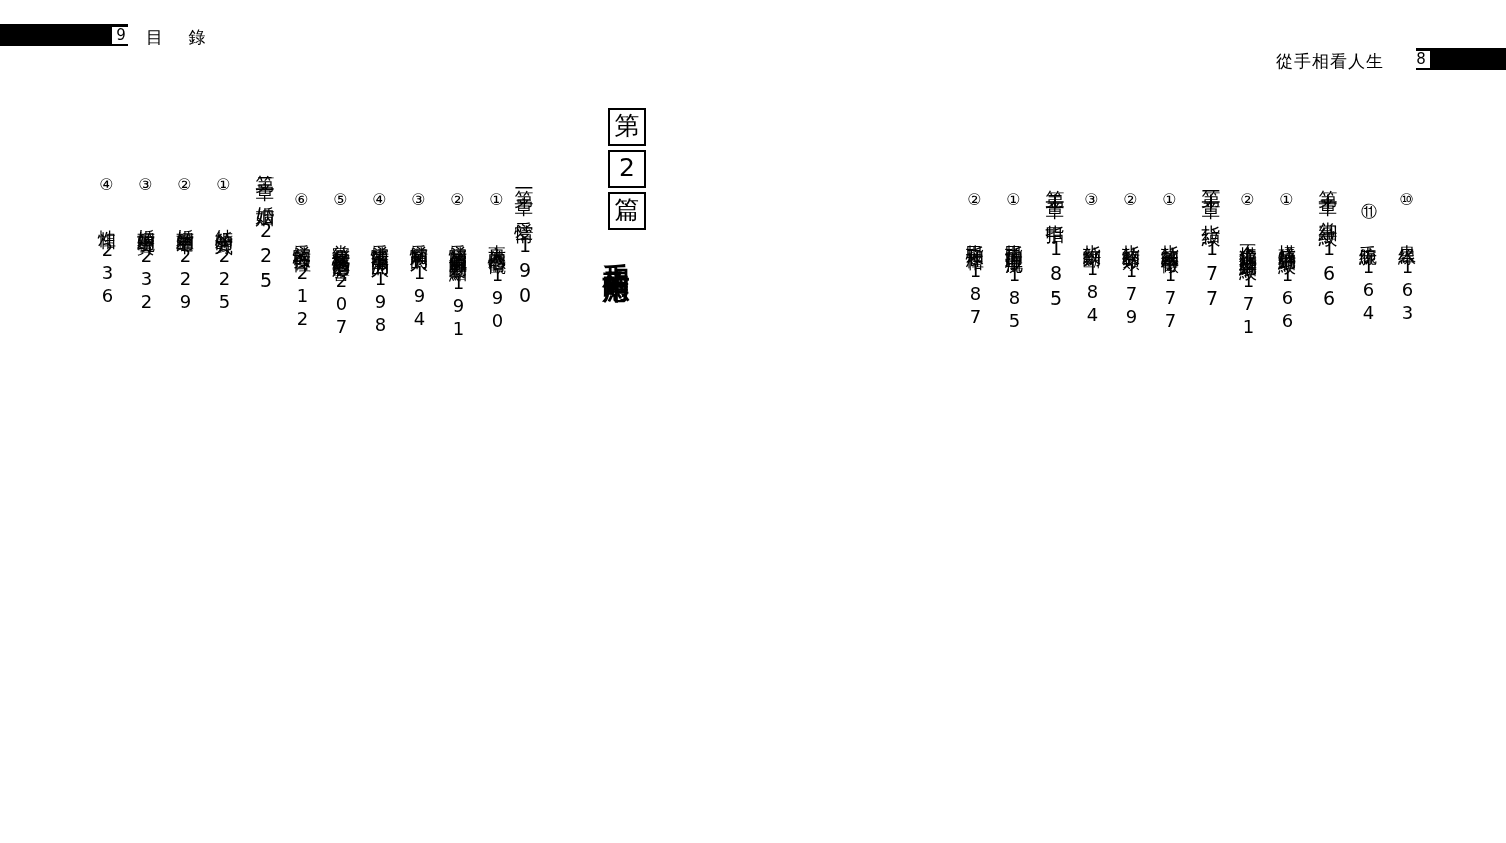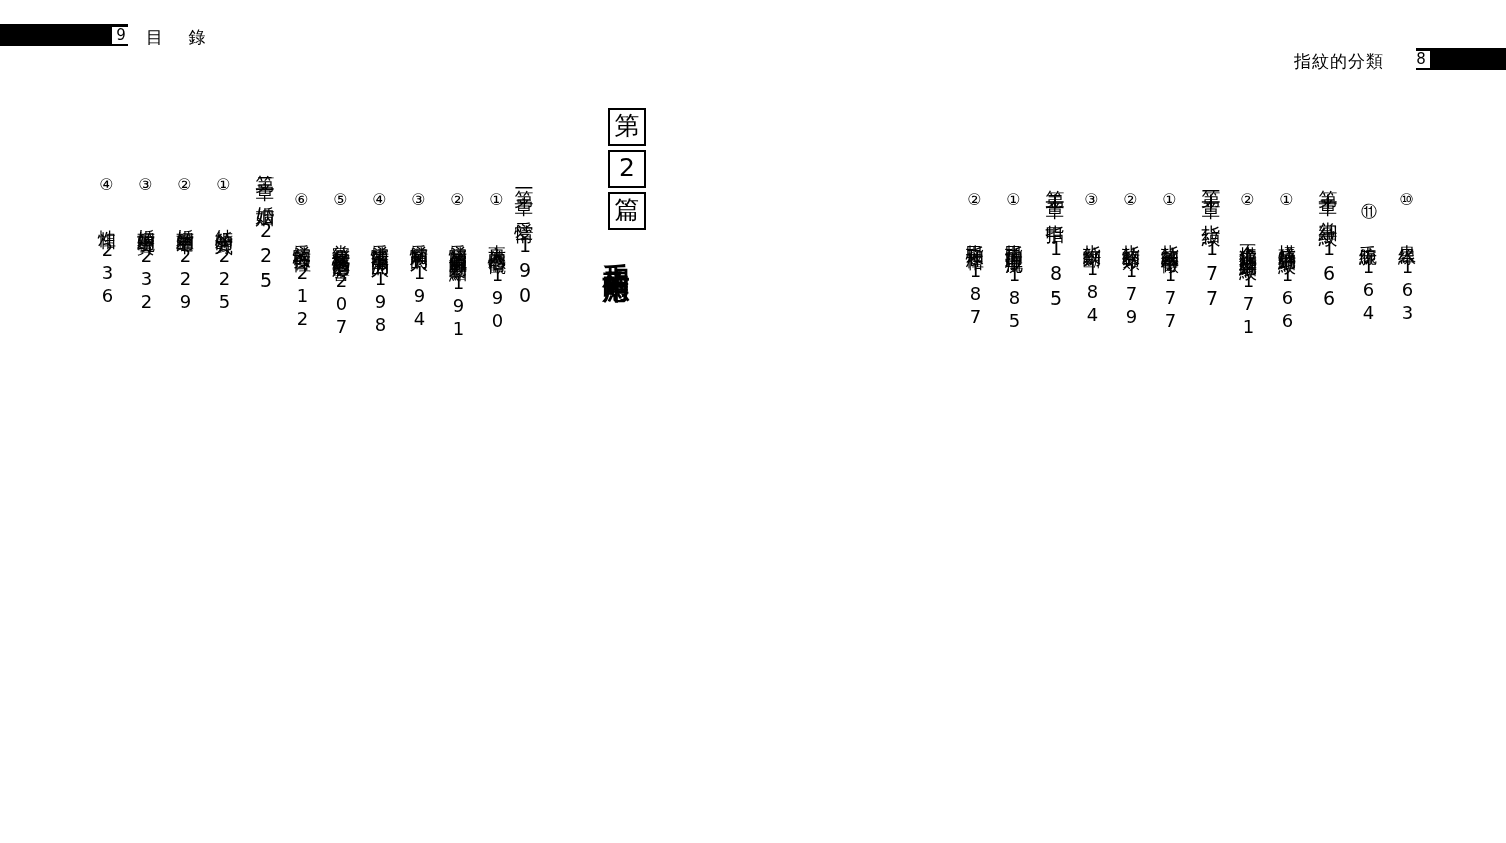--- a/index.html
+++ b/index.html
@@ -128,21 +128,21 @@
 </style>
 </head>
 <body>
 
 <div class="header-left-bar"></div>
 <div class="header-left-num">9</div>
 <div class="header-left-label">目  錄</div>
 
 <div class="header-right-bar"></div>
 <div class="header-right-num">8</div>
-<div class="header-right-label">指紋的分類</div>
+<div class="header-right-label">從手相看人生</div>
 
 <div class="part-title-box">
   <div class="part-char">第</div>
   <div class="part-char">2</div>
   <div class="part-char">篇</div>
 </div>
 <div class="part-title-text">手相的應用</div>
 
 <div class="v chapter" style="left:512px; top:175px;">第一章　愛情　190</div>
 

